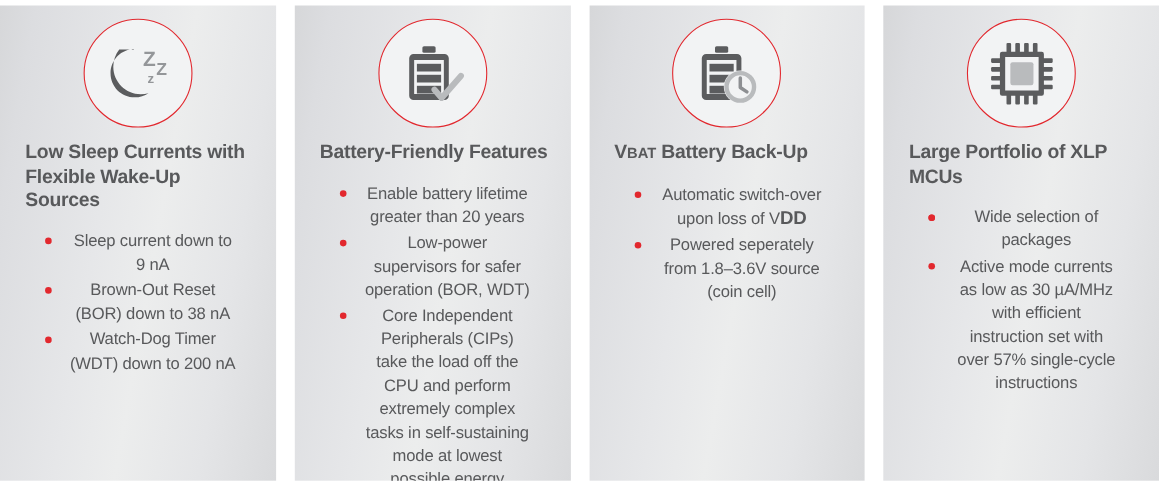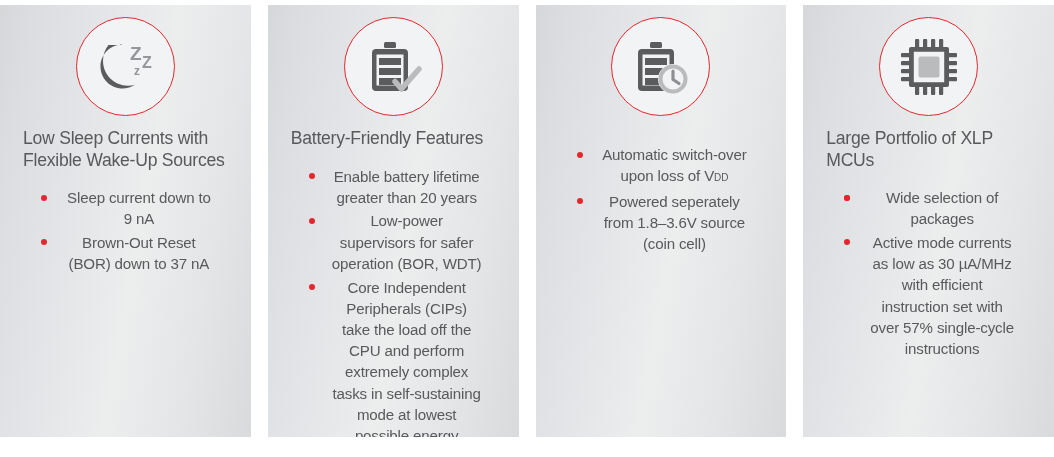--- a/index.html
+++ b/index.html
@@ -59,21 +59,21 @@
     box-sizing: border-box;
   }
   .medallion svg { display: block; }
 
   
   .body {
     padding: 12px 20px 0 23px;
   }
   .card-title {
     color: #58595b;
-    font-weight: normal;
+    font-weight: bold;
     font-size: 17.6px;
     line-height: 21.5px;
     letter-spacing: -0.25px;
     margin: 0 0 4px 0;
     max-width: 215px;
   }
   .card-title .sc {
     font-size: 13.4px;
     letter-spacing: 0px;
   }
@@ -96,21 +96,22 @@
   ul.bullets li .dot {
     position: absolute;
     left: 2px;
     top: 7.5px;
     width: 6px;
     height: 6px;
     border-radius: 50%;
     background: #e2282e;
   }
   ul.bullets li .sub {
-    font-size: 10px;
+    font-size: 17px;
+    font-weight: bold;
   }
   .nowrapline { white-space: pre-line; }
 </style>
 </head>
 <body>
 
 <div class="board">
 
   <div class="card">
     <div class="icon-wrap">
@@ -124,21 +125,22 @@
             <text x="48" y="30" font-family="'Liberation Sans',sans-serif" font-size="16" font-weight="bold" fill="#949699">Z</text>
             <text x="40" y="37" font-family="'Liberation Sans',sans-serif" font-size="12" font-weight="bold" fill="#949699">z</text>
           </svg>
         </span>
       </div>
     </div>
     <div class="body">
       <h3 class="card-title">Low Sleep Currents with Flexible Wake-Up Sources</h3>
       <ul class="bullets">
         <li><span class="dot"></span><span>Sleep current down to 9 nA</span></li>
-        <li><span class="dot"></span><span>Brown-Out Reset (BOR) down to 37 nA</span></li>
+        <li><span class="dot"></span><span>Brown-Out Reset (BOR) down to 38 nA</span></li>
+        <li><span class="dot"></span><span>Watch-Dog Timer (WDT) down to 200 nA</span></li>
       </ul>
     </div>
   </div>
 
   <div class="card">
     <div class="icon-wrap">
       <div class="medallion">
         <span>
           <svg width="62" height="60" viewBox="0 0 62 60">
             <g fill="#5b5c5e">
@@ -178,20 +180,21 @@
               <rect x="15" y="41" width="22" height="7"></rect>
             </g>
             <circle cx="43" cy="42" r="15" fill="#f2f3f4"></circle>
             <circle cx="43" cy="42" r="12.5" fill="none" stroke="#b9bbbd" stroke-width="4"></circle>
             <path d="M43 34v8.5l6 4" stroke="#8d8f92" stroke-width="3.2" fill="none" stroke-linecap="round" stroke-linejoin="round"></path>
           </svg>
         </span>
       </div>
     </div>
     <div class="body">
+      <h3 class="card-title"><span>V</span><span class="sc">BAT</span><span> Battery Back-Up</span></h3>
       <ul class="bullets">
         <li><span class="dot"></span><span>Automatic switch-over upon loss of V</span><span class="sub">DD</span></li>
         <li><span class="dot"></span><span>Powered seperately from 1.8–3.6V source (coin cell)</span></li>
       </ul>
     </div>
   </div>
 
   <div class="card">
     <div class="icon-wrap">
       <div class="medallion">

